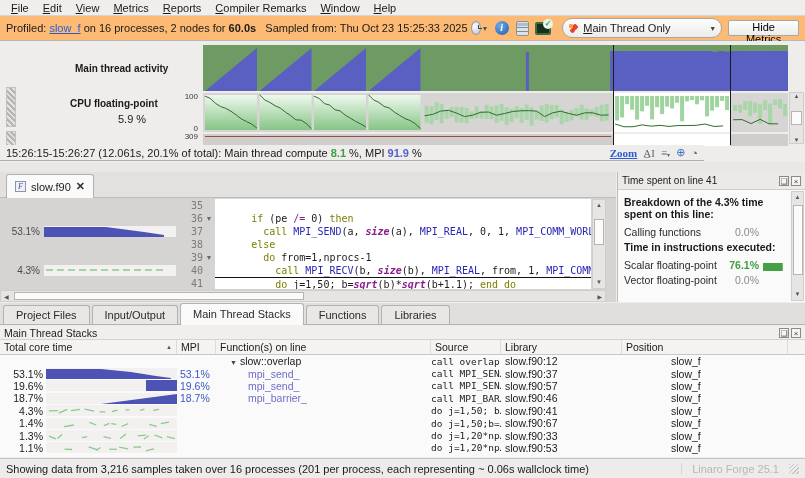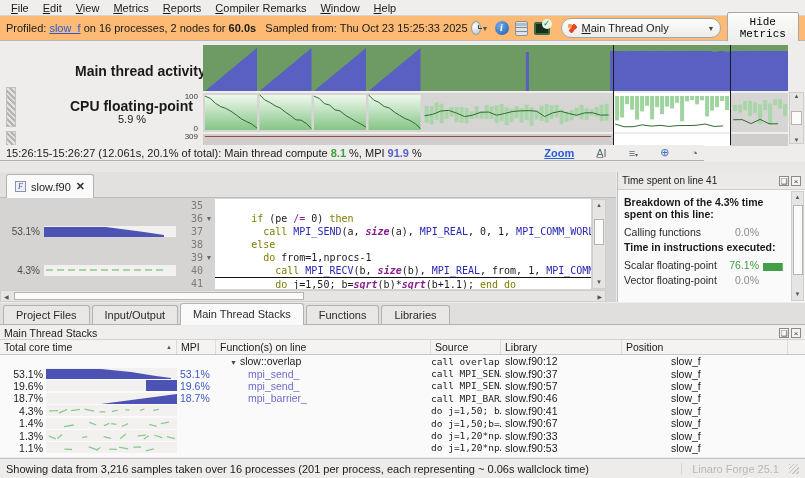--- a/index.html
+++ b/index.html
@@ -24,39 +24,39 @@
   .icon-clock-circ b { position:absolute; left:6px; top:6px; width:4px; height:1px; background:#444; }
   .mini-caret { font-size:7px; color:#555; margin-left:1px; }
   .icon-info { width:14px; height:14px; border-radius:50%; background:radial-gradient(circle at 35% 30%, #6fa8e8, #1f5fae); color:#fff; font-family:"Liberation Serif",serif; font-style:italic; font-weight:bold; font-size:10px; text-align:center; line-height:14px; }
   .icon-calc { width:13px; height:15px; background:#dfe3e6; border:1px solid #8a9298; border-radius:2px; background-image:linear-gradient(#aebfc9 3px, transparent 3px), repeating-linear-gradient(#7e8c94 0 1px, transparent 1px 4px); background-size:100% 100%, 100% 4px; background-position:0 1px, 0 5px; }
   .icon-screen { width:16px; height:13px; background:#17301b; border:2px solid #3d6b45; border-radius:2px; position:relative; }
   .icon-screen s { position:absolute; right:-4px; top:-5px; width:10px; height:10px; background:#e9f4ea; border-radius:50%; color:#2f9e44; font-size:8px; line-height:10px; text-align:center; text-decoration:none; font-weight:bold; }
   #thread-select { height:20px; background:linear-gradient(#fdfdfc,#ececeb); border:1px solid #a8a7a5; border-radius:10px; display:flex; align-items:center; padding:0 5px; margin-left:8px; min-width:160px; }
   #thread-select .ts-icon { width:10px; height:10px; border-radius:2px; background:radial-gradient(circle at 30% 30%, #ff9d4d 2px, transparent 2.5px), radial-gradient(circle at 70% 40%, #e8442a 2.5px, transparent 3px), radial-gradient(circle at 45% 75%, #e8442a 2px, transparent 2.5px); margin-right:5px; }
   #thread-select .ts-label u { text-decoration:underline; }
   #thread-select .ts-caret { margin-left:auto; font-size:7px; color:#444; padding-left:8px; }
-  #hide-metrics-btn { height:32px; background:linear-gradient(#fdfdfc,#ececeb); border:1px solid #a8a7a5; border-radius:2px; padding:0 10px; margin-left:6px; font-size:11px; font-family:Liberation Mono, monospace; }
+  #hide-metrics-btn { height:16px; background:linear-gradient(#fdfdfc,#ececeb); border:1px solid #a8a7a5; border-radius:2px; padding:0 10px; margin-left:6px; font-size:11px; font-family:Liberation Sans, sans-serif; }
 
   
   #metrics { left:0; top:41px; width:805px; height:120px; background:#eeedec; }
-  .metric-label { position:absolute; font-weight:bold; font-size:14px; }
+  .metric-label { position:absolute; font-weight:bold; font-size:10px; }
   .metric-value { position:absolute; font-size:11px; }
   .scale-label { position:absolute; font-size:8px; color:#3a3a3a; text-align:right; width:20px; }
   .drag-handle { position:absolute; left:6px; width:10px; background:repeating-linear-gradient(45deg,#b5b4b2 0 2px,#e4e3e1 2px 4px); border:1px solid #c2c1bf; }
   .chart { position:absolute; left:203px; width:585px; }
   #sel-line-a,#sel-line-b { position:absolute; top:4px; width:1px; height:100px; background:#1c1c1c; }
   #metric-scroll { position:absolute; left:789px; top:51px; width:15px; height:52px; background:#e6e5e3; border:1px solid #cfcecd; display:flex; flex-direction:column; justify-content:space-between; align-items:center; font-size:6px; color:#555; }
   #metric-scroll .thumb { width:11px; height:14px; background:#fbfbfa; border:1px solid #b5b4b2; }
 
   
   #range-row { left:0; top:145px; width:704px; height:16px; background:#eeedec; border-bottom:1px solid #b0afad; display:flex; align-items:center; padding:0 6px; }
   #range-text { white-space:nowrap; }
   .pct-compute { color:#3f9e3f; font-weight:bold; }
   .pct-mpi { color:#5560c8; font-weight:bold; }
-  #range-right { margin-left:auto; display:flex; align-items:center; gap:22px; }
+  #range-right { margin-left:auto; display:flex; align-items:center; gap:6px;font-family:Liberation Serif, serif; }
   #zoom-link { color:#2a5bd7; text-decoration:underline; font-weight:bold; }
   .range-icon { font-size:11px; color:#5a6a72; }
   .range-icon.blue { color:#3f6fc2; }
 
   #splitter-gap { left:0; top:162px; width:805px; height:10px; background:#e9e8e6; }
 
   
   #code-section { left:0; top:172px; width:616px; height:130px; background:#d5d4d2; }
   #tabbar { position:absolute; left:0; top:0; width:616px; height:26px; background:#e2e1df; border-bottom:1px solid #bdbcba; }
   #file-tab { position:absolute; left:6px; top:2px; height:24px; background:#fbfafa; border:1px solid #b3b2b0; border-bottom:none; border-radius:3px 3px 0 0; display:flex; align-items:center; padding:0 8px; gap:5px; }
@@ -86,21 +86,21 @@
   
   #line-panel { left:617px; top:172px; width:188px; height:130px; background:#fbfafa; border-left:1px solid #bdbcba; }
   #line-panel-header { height:18px; background:#eceae8; border-bottom:1px solid #cfcecd; display:flex; align-items:center; padding:0 4px; font-size:10px; }
   .win-icons { margin-left:auto; display:flex; gap:2px; }
   .win-ic { width:10px; height:10px; border:1px solid #8a8a88; background:#f4f3f2; font-size:8px; line-height:9px; text-align:center; color:#444; }
   #line-panel-body { position:relative; height:112px; overflow:hidden; padding:4px 16px 0 6px; }
   .lp-head { font-weight:bold; font-size:10.5px; margin:2px 0 4px 0; line-height:12px; }
   .lp-row { display:flex; align-items:center; height:15px; font-size:10.5px; }
   .lp-label { flex:1; color:#2a2a2a; }
   .lp-val { width:40px; text-align:right; color:#8a8a88; }
-  .lp-val.green { color:#3f9e3f; }
+  .lp-val.green { color:#3f9e3f;font-weight:bold; }
   .lp-bar { width:26px; height:8px; margin-left:4px; }
   #line-panel-scroll { position:absolute; right:1px; top:19px; width:13px; height:110px; }
   #line-panel-scroll .thumb { height:70px; margin-top:2px; }
 
   
   #bottom-tabs { left:0; top:303px; width:805px; height:22px; background:#e0dfdd; border-bottom:1px solid #b3b2b0; display:flex; align-items:flex-end; padding-left:3px; }
   .btab { height:19px; line-height:18px; padding:0 12px; background:#e8e7e5; border:1px solid #b3b2b0; border-bottom:none; border-radius:3px 3px 0 0; margin-right:2px; color:#2a2a2a; }
   .btab.active { height:22px; line-height:21px; background:#fbfafa; position:relative; z-index:2; margin-bottom:-1px; }
 
   

